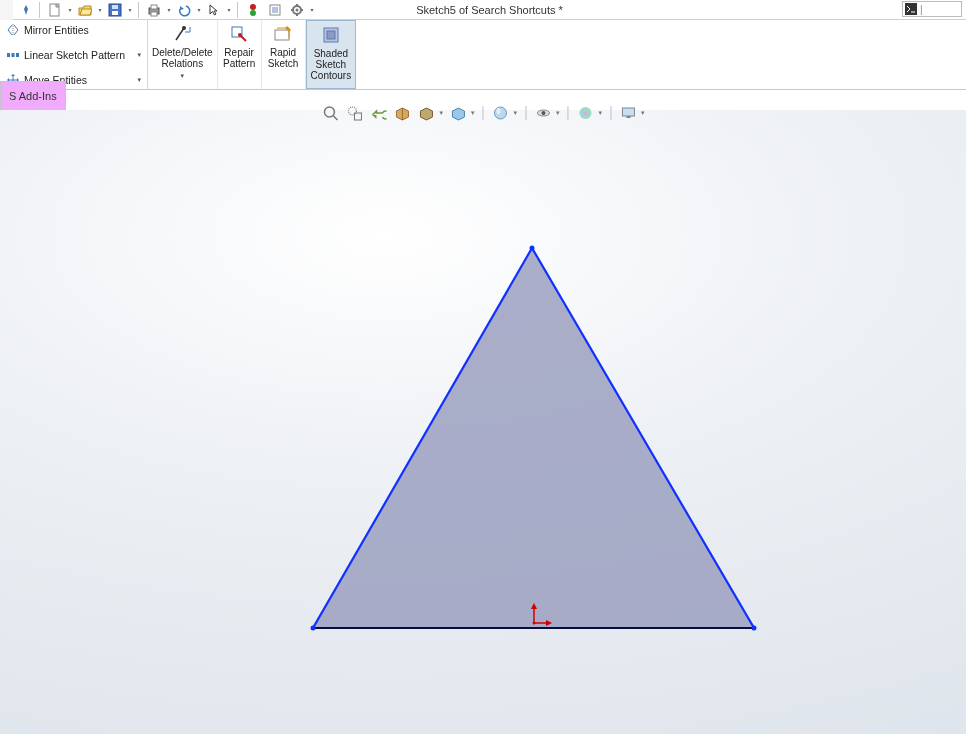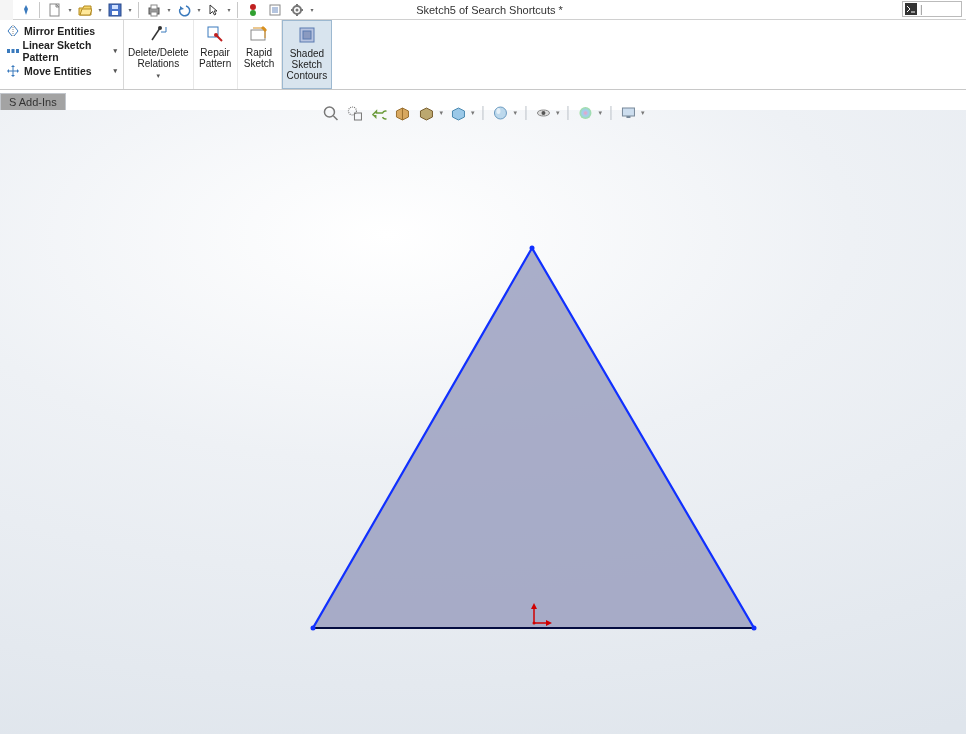--- a/index.html
+++ b/index.html
@@ -16,41 +16,41 @@
   .mb-drop { width:8px; display:flex; align-items:center; justify-content:center; font-size:6px; color:#666;}
   .title-area { position:absolute; left:0; right:0; text-align:center; font-size:11px; color:#333; pointer-events:none;}
   .cmd-box { position:absolute; right:4px; top:1px; width:60px; height:16px; background:#fff; border:1px solid #bbb; display:flex; align-items:center; padding-left:2px;}
 
   
   .ribbon {
     height: 70px; background:#fff; border-bottom:1px solid #c8c8c8;
     display:flex; align-items:stretch;
   }
   .ribbon-left {
-    width:124px; padding:2px 4px; border-right:1px solid #d8d8d8;
-    display:flex; flex-direction:column; gap:2px; justify-content:flex-start;font-weight:bold;
+    width:148px; padding:2px 4px; border-right:1px solid #d8d8d8;
+    display:flex; flex-direction:column; gap:10px; justify-content:flex-start;
   }
   .small-tool {
     display:flex; align-items:center; gap:4px; font-size:10.5px; color:#222; height:18px; cursor:pointer;
     padding-left:2px; position:relative;
   }
   .small-tool .chev { position:absolute; right:2px; font-size:7px; color:#555;}
   .big-tool {
     display:flex; flex-direction:column; align-items:center; justify-content:flex-start;
     padding:3px 4px 2px 4px; font-size:10px; color:#222; text-align:center; line-height:11px;
     border-right:1px solid #e8e8e8; cursor:pointer; min-width:44px;
   }
   .big-tool.active { background:#d8e4ee; border:1px solid #9cb8d0; }
   .big-tool .ic { width:22px; height:22px; margin-bottom:2px; display:flex; align-items:center; justify-content:center;}
   .big-tool .chev { font-size:7px; color:#555; margin-top:1px;}
 
   
   .tabstrip { height:20px; background:#fff; display:flex; align-items:flex-end;}
   .tab {
-    font-size:11px; padding:2px 8px; background:#a3a3a3; border:1px solid #c2c6cc;
+    font-size:11px; padding:8px 8px; background:#f0abfc; border:1px solid #c2c6cc;
     border-bottom:none; position:relative; top:0; cursor:pointer; color:#333;
   }
 
   
   .viewport {
     position:absolute; left:0; right:0; top:110px; bottom:0;
     background: radial-gradient(ellipse 120% 90% at 40% 20%, #ffffff 0%, #eef1f5 40%, #dfe5ec 100%);
   }
   .hud {
     position:absolute; left:50%; transform:translateX(-50%); top:-8px;

